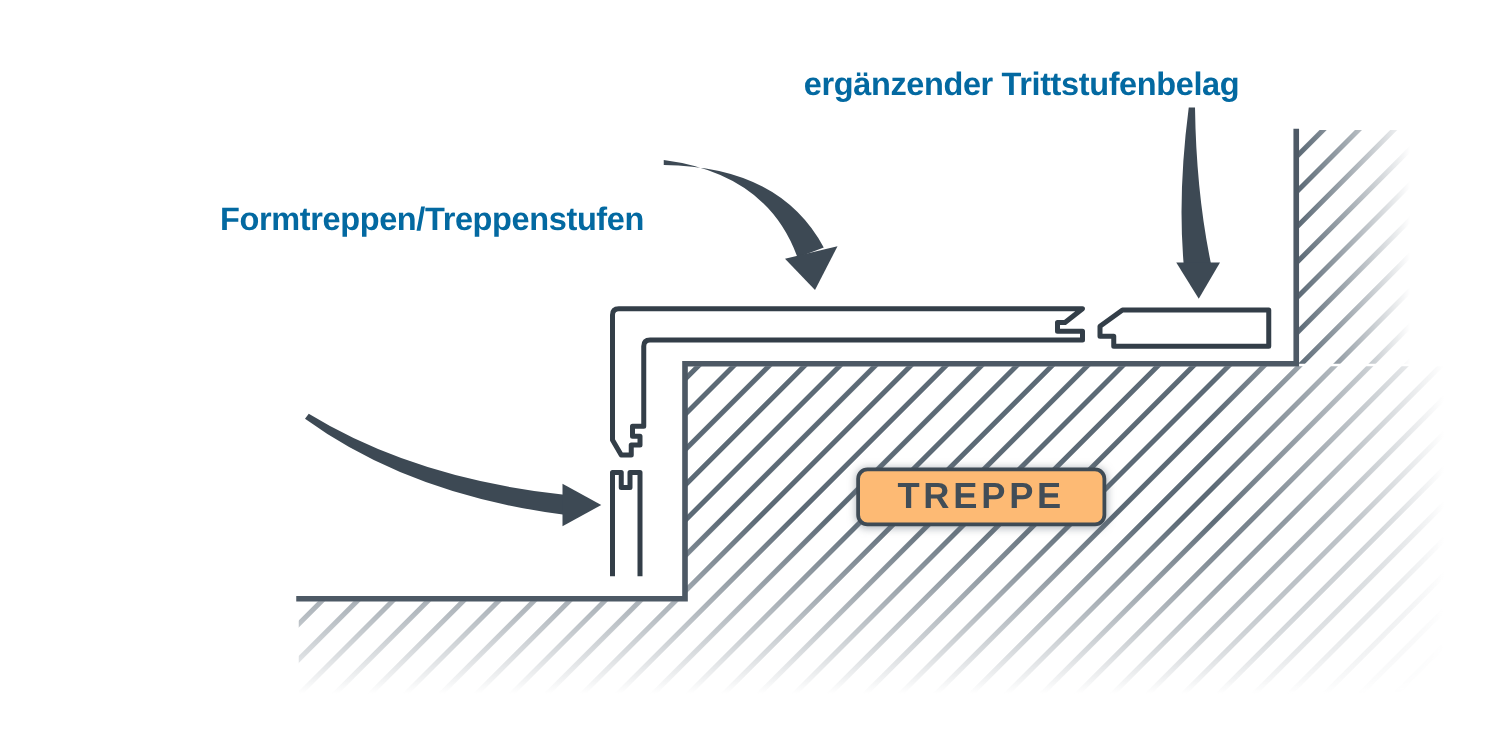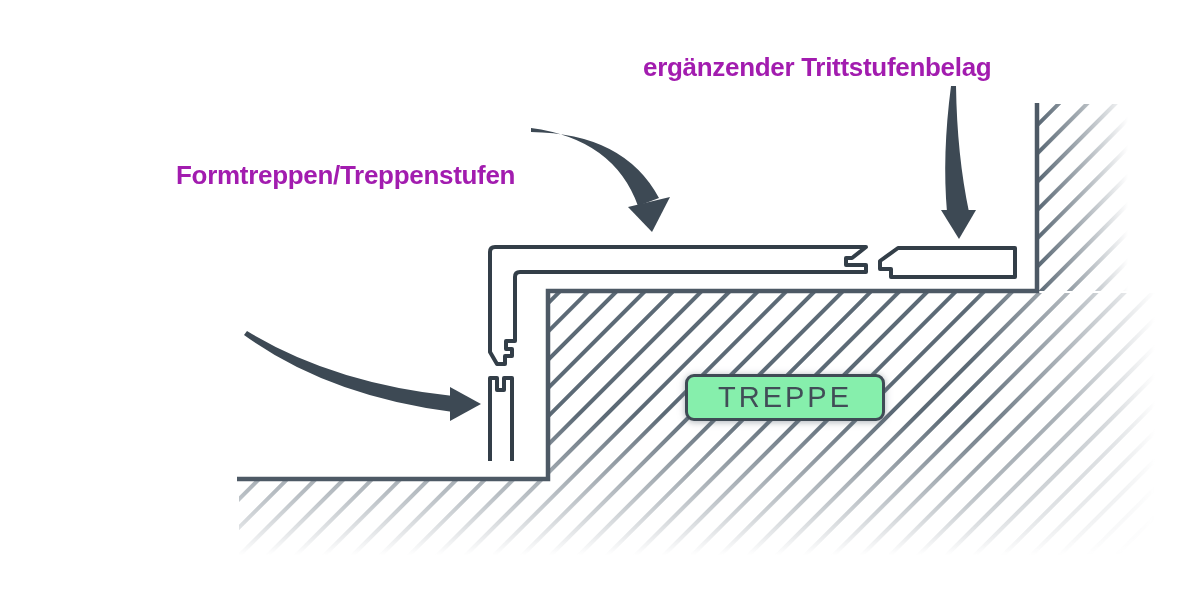--- a/index.html
+++ b/index.html
@@ -9,36 +9,36 @@
     background:#ffffff;
     overflow:hidden;
     font-family:"Liberation Sans", sans-serif;
   }
   .stage svg{position:absolute;left:0;top:0;}
   .diagram-label{
     position:absolute;
     font-weight:700;
     font-size:26px;
     letter-spacing:-0.3px;
-    color:#a21caf;
+    color:#0369a1;
     white-space:nowrap;
   }
   .label-tritt{left:643px;top:52px;}
   .label-form{left:176px;top:112px;margin-top:48px;}
   .label-setz{left:66px;top:298px;}
   .treppe-box{
     position:absolute;
     left:685px;top:374px;
     width:200px;height:47px;
-    background:#86efac;
+    background:#fdba74;
     border:3px solid #3f4b55;
     border-radius:9px;
     box-shadow:0 1px 7px rgba(100,112,122,0.55);
     display:flex;align-items:center;justify-content:center;
-    font-weight:400;font-size:29px;letter-spacing:3px;
+    font-weight:700;font-size:29px;letter-spacing:3px;
     color:#414d57;
     box-sizing:border-box;
   }
 </style>
 </head>
 <body>
 
 <div class="stage">
 
   <svg width="1200" height="600" viewBox="0 0 1200 600">

